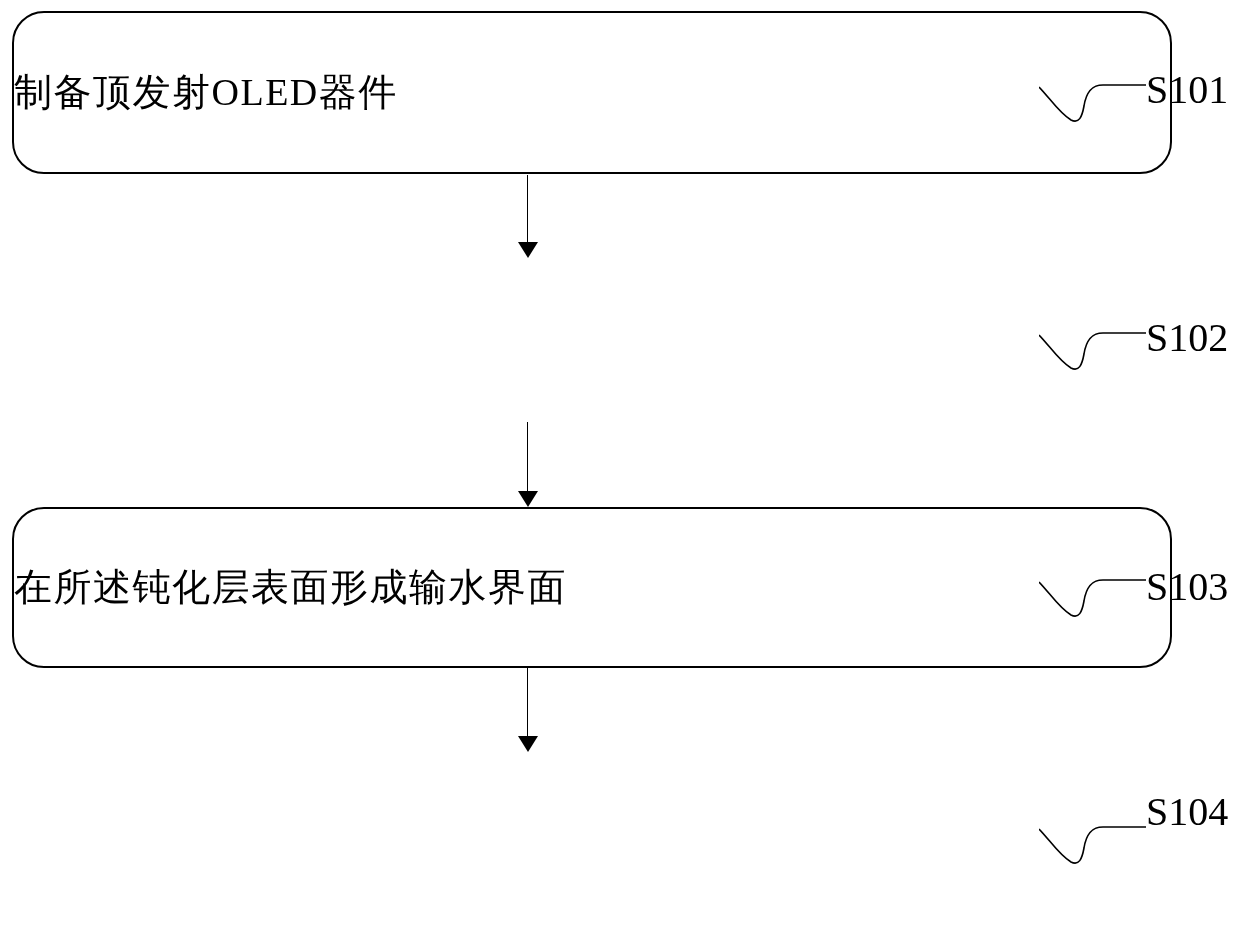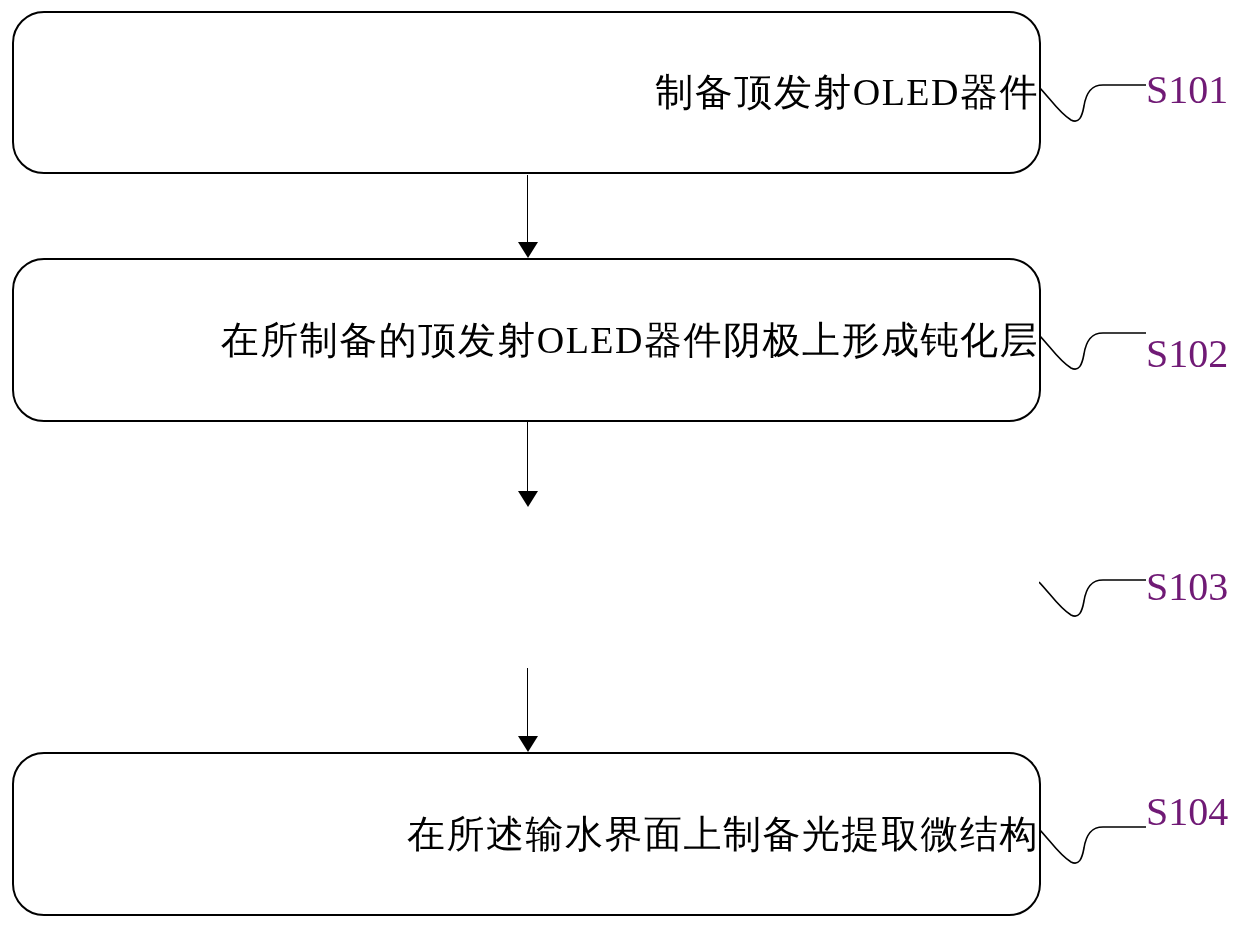--- a/index.html
+++ b/index.html
@@ -11,29 +11,28 @@
     position: relative;
     width: 1239px;
     height: 927px;
     background: #ffffff;
     overflow: hidden;
     font-family: "Liberation Serif", "DejaVu Serif", serif;
   }
   .box {
     position: absolute;
     left: 12px;
-    width: 1029px;
+    width: 1160px;
     box-sizing: border-box;
     border: 2px solid #000000;
     border-radius: 32px;
     background: #ffffff;
     display: flex;
     align-items: center;
-    justify-content: flex-end;
-    padding-left: 16px;
+    justify-content: flex-start;
   }
   .box-text {
     font-size: 38px;
     letter-spacing: 1.5px;
     color: #000000;
     white-space: nowrap;
   }
   .vline {
     position: absolute;
     left: 527px;
@@ -60,60 +59,57 @@
     stroke: #000000;
     stroke-width: 1.6;
   }
   .slabel {
     position: absolute;
     left: 1146px;
     width: 90px;
     height: 44px;
     line-height: 44px;
     font-size: 40px;
-    color: #701a75;
+    color: #000000;
     white-space: nowrap;
   }
 </style>
 </head>
 <body>
 
 <div class="canvas">
 
   <div class="box" style="top:11px;height:163px">
     <span class="box-text">制备顶发射OLED器件</span>
   </div>
   <svg class="leader" style="top:73px" viewBox="0 0 108 60">
     <path d="M 0 14 C 10 24 20 40 32 47 C 40 51 43 44 45 33 C 47 20 52 12 64 12 L 107 12"></path>
   </svg>
   <div class="slabel" style="top:68px">S101</div>
 
   <div class="vline" style="top:175px;height:68px"></div>
   <div class="ahead" style="top:242px"></div>
 
-  <div class="box" style="top:258px;height:164px">
-    <span class="box-text">在所制备的顶发射OLED器件阴极上形成钝化层</span>
-  </div>
   <svg class="leader" style="top:321px" viewBox="0 0 108 60">
     <path d="M 0 14 C 10 24 20 40 32 47 C 40 51 43 44 45 33 C 47 20 52 12 64 12 L 107 12"></path>
   </svg>
-  <div class="slabel" style="top:332px">S102</div>
+  <div class="slabel" style="top:316px">S102</div>
 
   <div class="vline" style="top:422px;height:70px"></div>
   <div class="ahead" style="top:491px"></div>
 
+  <div class="box" style="top:507px;height:161px">
+    <span class="box-text">在所述钝化层表面形成输水界面</span>
+  </div>
   <svg class="leader" style="top:568px" viewBox="0 0 108 60">
     <path d="M 0 14 C 10 24 20 40 32 47 C 40 51 43 44 45 33 C 47 20 52 12 64 12 L 107 12"></path>
   </svg>
   <div class="slabel" style="top:565px">S103</div>
 
   <div class="vline" style="top:668px;height:69px"></div>
   <div class="ahead" style="top:736px"></div>
 
-  <div class="box" style="top:752px;height:164px">
-    <span class="box-text">在所述输水界面上制备光提取微结构</span>
-  </div>
   <svg class="leader" style="top:815px" viewBox="0 0 108 60">
     <path d="M 0 14 C 10 24 20 40 32 47 C 40 51 43 44 45 33 C 47 20 52 12 64 12 L 107 12"></path>
   </svg>
   <div class="slabel" style="top:790px">S104</div>
 
 </div>
 
 </body></html>

